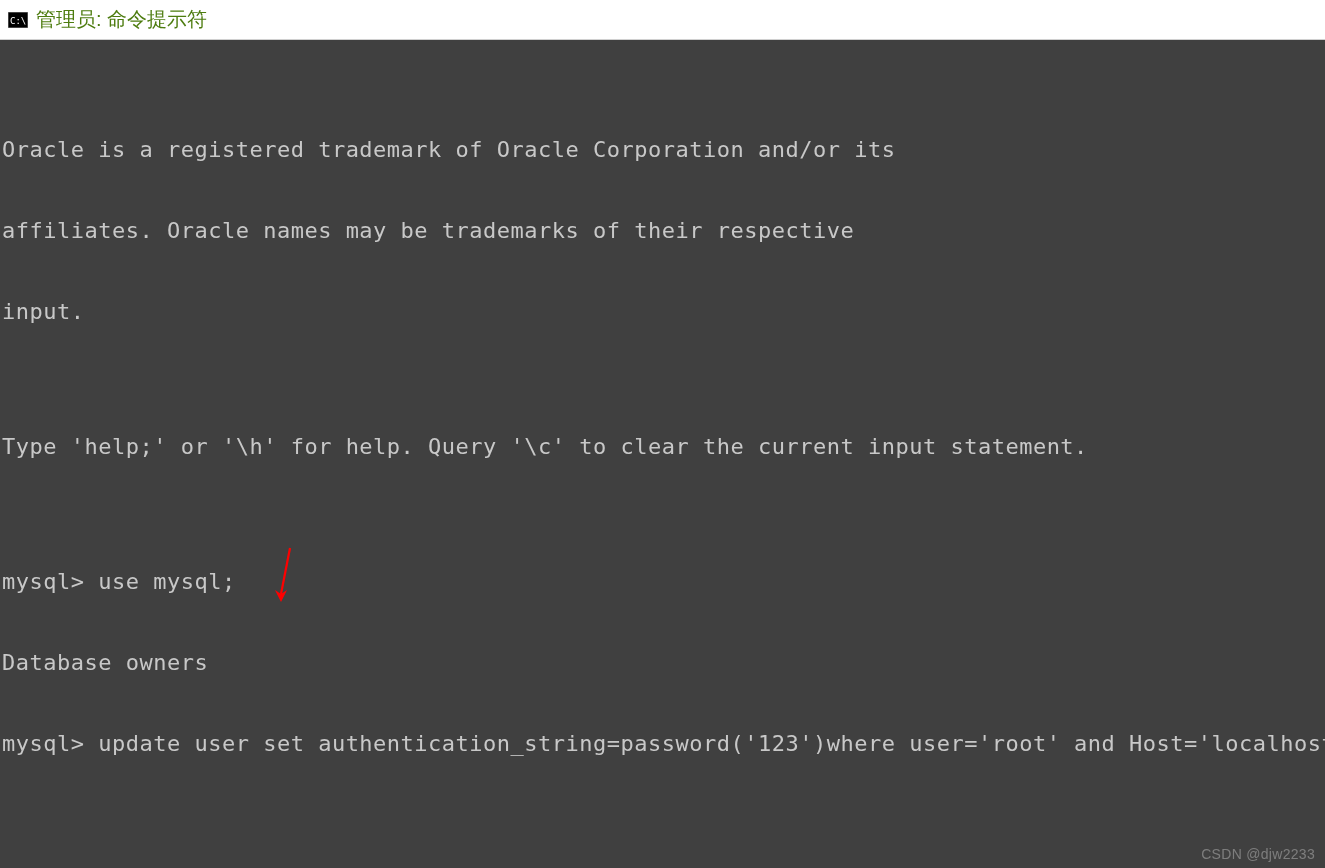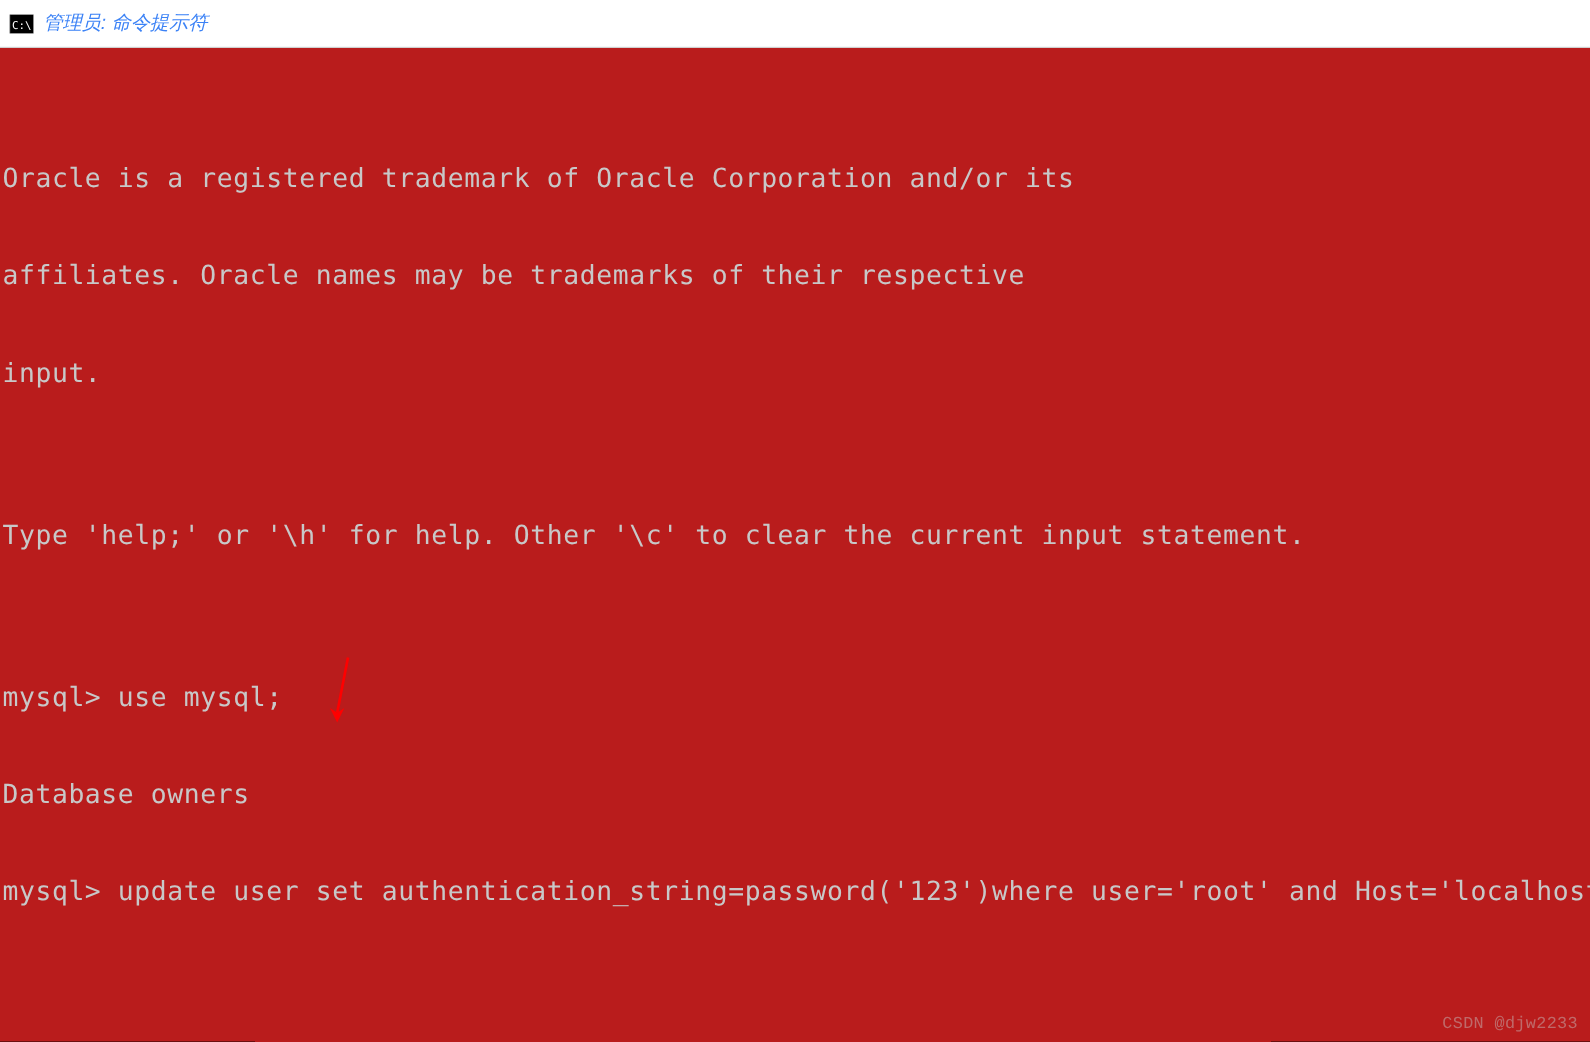--- a/index.html
+++ b/index.html
@@ -23,26 +23,25 @@
       width: 20px;
       height: 18px;
       margin-right: 8px;
       display: inline-flex;
       align-items: center;
       justify-content: center;
     }
     .titlebar .app-icon svg { display: block; }
     .titlebar .title-text {
       font-family: "Microsoft YaHei", "SimSun", sans-serif;
-      font-size: 16px;
-      color: #3b82f6;
-      font-style: italic;
+      font-size: 20px;
+      color: #4d7c0f;
     }
     .terminal {
-      background: #b91c1c;
+      background: #404040;
       color: #c8c8c8;
       font-family: "NSimSun", "SimSun", "Consolas", monospace;
       font-size: 22px;
       line-height: 27px;
       padding: 42px 2px 2px 2px;
       white-space: pre;
       letter-spacing: 0.5px;
       height: calc(100% - 40px);
       overflow: hidden;
       position: relative;
@@ -52,21 +51,21 @@
       position: absolute;
       left: 272px;
       top: 506px;
       pointer-events: none;
     }
     .watermark {
       position: absolute;
       right: 10px;
       bottom: 6px;
       color: rgba(200,200,200,0.45);
-      font-family: Liberation Mono, monospace;
+      font-family: Liberation Sans, sans-serif;
       font-size: 14px;
       letter-spacing: 0.3px;
     }
   </style>
 </head>
 <body>
 
 <div class="titlebar">
   <span class="app-icon">
     <svg width="20" height="16" viewBox="0 0 20 16">
@@ -75,21 +74,21 @@
     </svg>
   </span>
   <span class="title-text">管理员: 命令提示符</span>
 </div>
 
 <div class="terminal">
   <div class="line">Oracle is a registered trademark of Oracle Corporation and/or its</div>
   <div class="line">affiliates. Oracle names may be trademarks of their respective</div>
   <div class="line">input.</div>
   <div class="line"></div>
-  <div class="line">Type 'help;' or '\h' for help. Other '\c' to clear the current input statement.</div>
+  <div class="line">Type 'help;' or '\h' for help. Query '\c' to clear the current input statement.</div>
   <div class="line"></div>
   <div class="line">mysql&gt; use mysql;</div>
   <div class="line">Database owners</div>
   <div class="line">mysql&gt; update user set authentication_string=password('123')where user='root' and Host='localhost</div>
   
   <div class="line"></div>
   
   
   <div class="line"></div>
   

